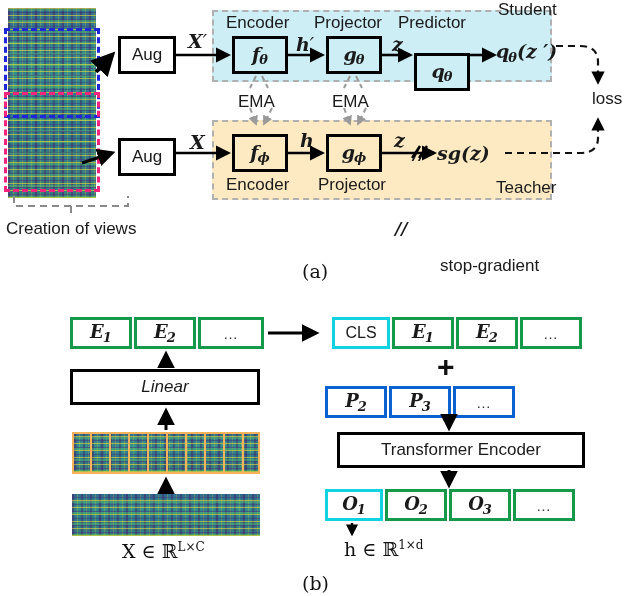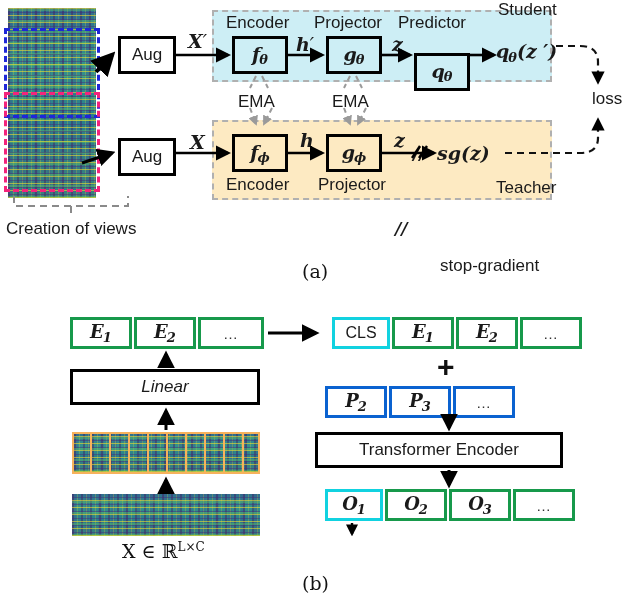--- a/index.html
+++ b/index.html
@@ -259,21 +259,21 @@
     <div class="tok pos" style="width:62px;height:32px;">
       <span class="mth" style="font-size:18px;">
         <span>P</span><span class="sub">3</span>
       </span>
     </div>
     <div class="tok pos" style="width:62px;height:32px;">
       <span class="dots">…</span>
     </div>
   </div>
 
-  <div class="boxblk" style="left:315px;top:432px;width:248px;height:36px;">
+  <div class="boxblk" style="left:337px;top:432px;width:248px;height:36px;">
     <span class="lbl">Transformer Encoder</span>
   </div>
 
   <div class="tokrow" style="left:325px;top:489px;">
     <div class="tok cls" style="width:58px;height:32px;">
       <span class="mth" style="font-size:18px;">
         <span>O</span><span class="sub">1</span>
       </span>
     </div>
     <div class="tok" style="width:62px;height:32px;">
@@ -284,20 +284,23 @@
     <div class="tok" style="width:62px;height:32px;">
       <span class="mth" style="font-size:18px;">
         <span>O</span><span class="sub">3</span>
       </span>
     </div>
     <div class="tok" style="width:62px;height:32px;">
       <span class="dots">…</span>
     </div>
   </div>
 
+  <div class="abs capt" style="left:344px;top:538px;">
+    <span>h ∈ ℝ</span><sup style="font-size:12px;">1×d</sup>
+  </div>
 
   <div class="capt" style="left:302px;top:572px;">(b)</div>
 
   <svg class="ovl">
     <defs>
       <marker id="ah" viewBox="0 0 10 10" refX="8" refY="5" markerWidth="6" markerHeight="6" orient="auto-start-reverse">
         <path d="M 0 0 L 10 5 L 0 10 z" fill="#000"></path>
       </marker>
       <marker id="ahs" viewBox="0 0 10 10" refX="8" refY="5" markerWidth="5" markerHeight="5" orient="auto-start-reverse">
         <path d="M 0 0 L 10 5 L 0 10 z" fill="#000"></path>

